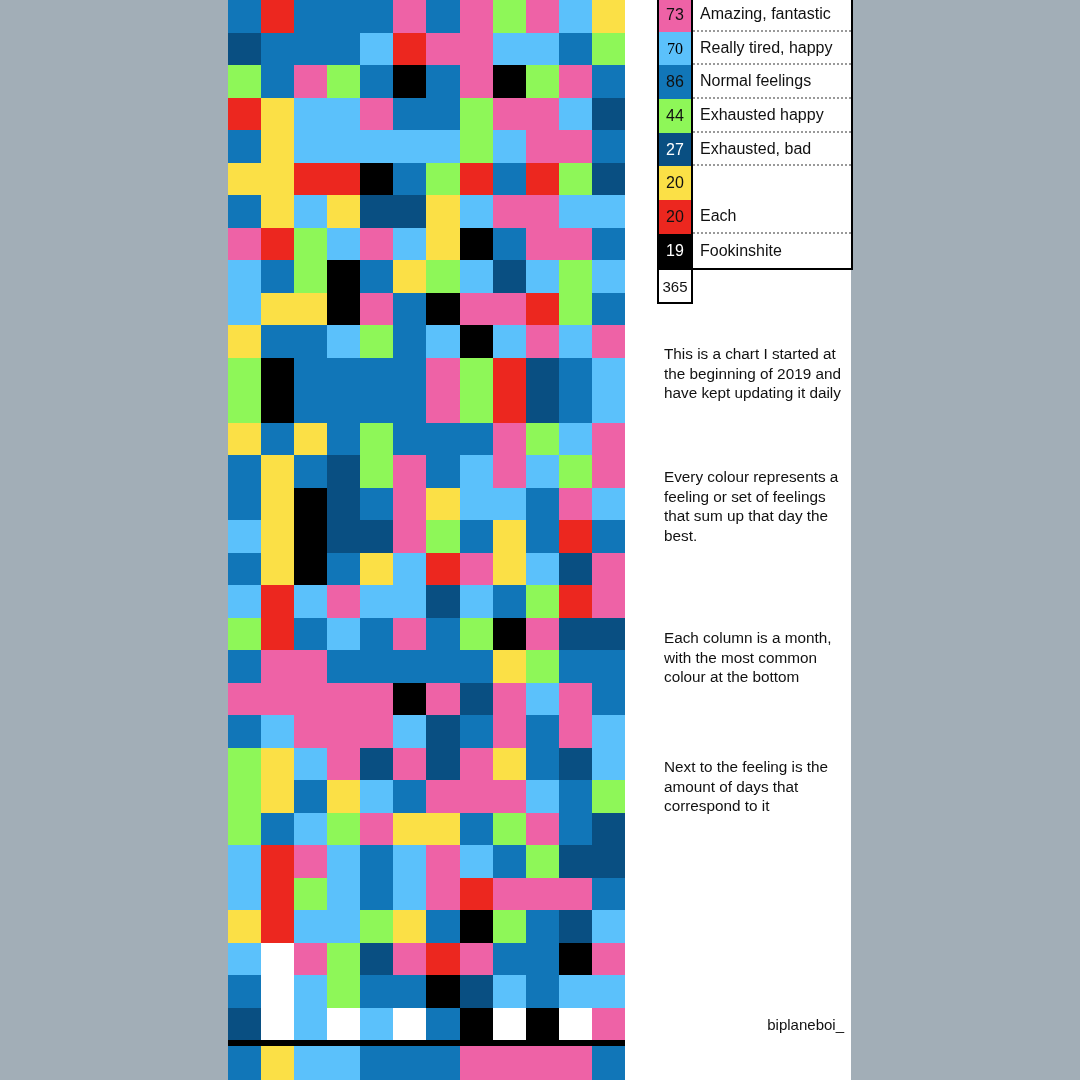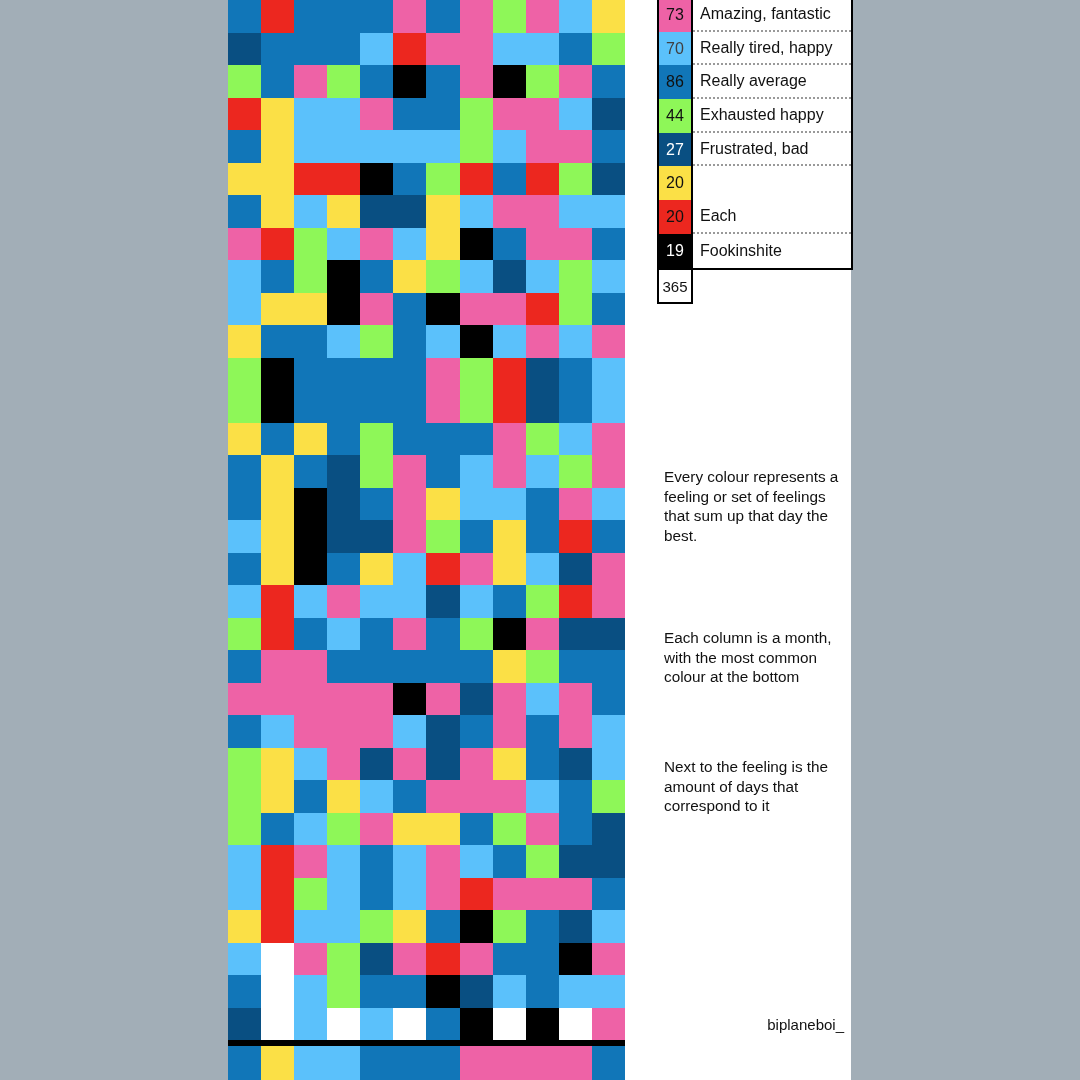--- a/index.html
+++ b/index.html
@@ -466,47 +466,48 @@
       <div class="cell" style="background: rgb(238, 98, 166);"></div>
       <div class="cell" style="background: rgb(17, 118, 184);"></div>
     </div>
 
   <div id="legend">
       <div class="lg-row">
         <div class="lg-num" style="background: rgb(238, 98, 166); color: rgb(17, 17, 17);">73</div>
         <div class="lg-label">Amazing, fantastic</div>
       </div>
       <div class="lg-row">
-        <div class="lg-num" style="background: rgb(91, 193, 251); color: #404040;">70</div>
+        <div class="lg-num" style="background: rgb(91, 193, 251); color: #000000; font-family: Liberation Serif, serif;">70</div>
         <div class="lg-label">Really tired, happy</div>
       </div>
       <div class="lg-row">
         <div class="lg-num" style="background: rgb(17, 118, 184); color: rgb(17, 17, 17);">86</div>
-        <div class="lg-label">Really average</div>
+        <div class="lg-label">Normal feelings</div>
       </div>
       <div class="lg-row">
         <div class="lg-num" style="background: rgb(142, 247, 88); color: rgb(17, 17, 17);">44</div>
         <div class="lg-label">Exhausted happy</div>
       </div>
       <div class="lg-row">
         <div class="lg-num" style="background: rgb(9, 79, 130); color: rgb(255, 255, 255);">27</div>
-        <div class="lg-label">Frustrated, bad</div>
+        <div class="lg-label">Exhausted, bad</div>
       </div>
       <div class="lg-row">
         <div class="lg-num" style="background: rgb(251, 224, 70); color: rgb(17, 17, 17);">20</div>
       </div>
       <div class="lg-row">
         <div class="lg-num" style="background: rgb(236, 39, 31); color: rgb(17, 17, 17);">20</div>
         <div class="lg-label">Each</div>
       </div>
       <div class="lg-row">
         <div class="lg-num" style="background: rgb(0, 0, 0); color: rgb(255, 255, 255);">19</div>
         <div class="lg-label">Fookinshite</div>
       </div>
     </div>
   <div id="total">365</div>
 
+  <div id="p1" class="para">This is a chart I started at the beginning of 2019 and have kept updating it daily</div>
   <div id="p2" class="para">Every colour represents a feeling or set of feelings that sum up that day the best.</div>
   <div id="p4" class="para">Next to the feeling is the amount of days that correspond to it</div>
   <div id="p3" class="para">Each column is a month, with the most common colour at the bottom</div>
 
   <div id="credit">biplaneboi_</div>
 </div>
 
 </body></html>

